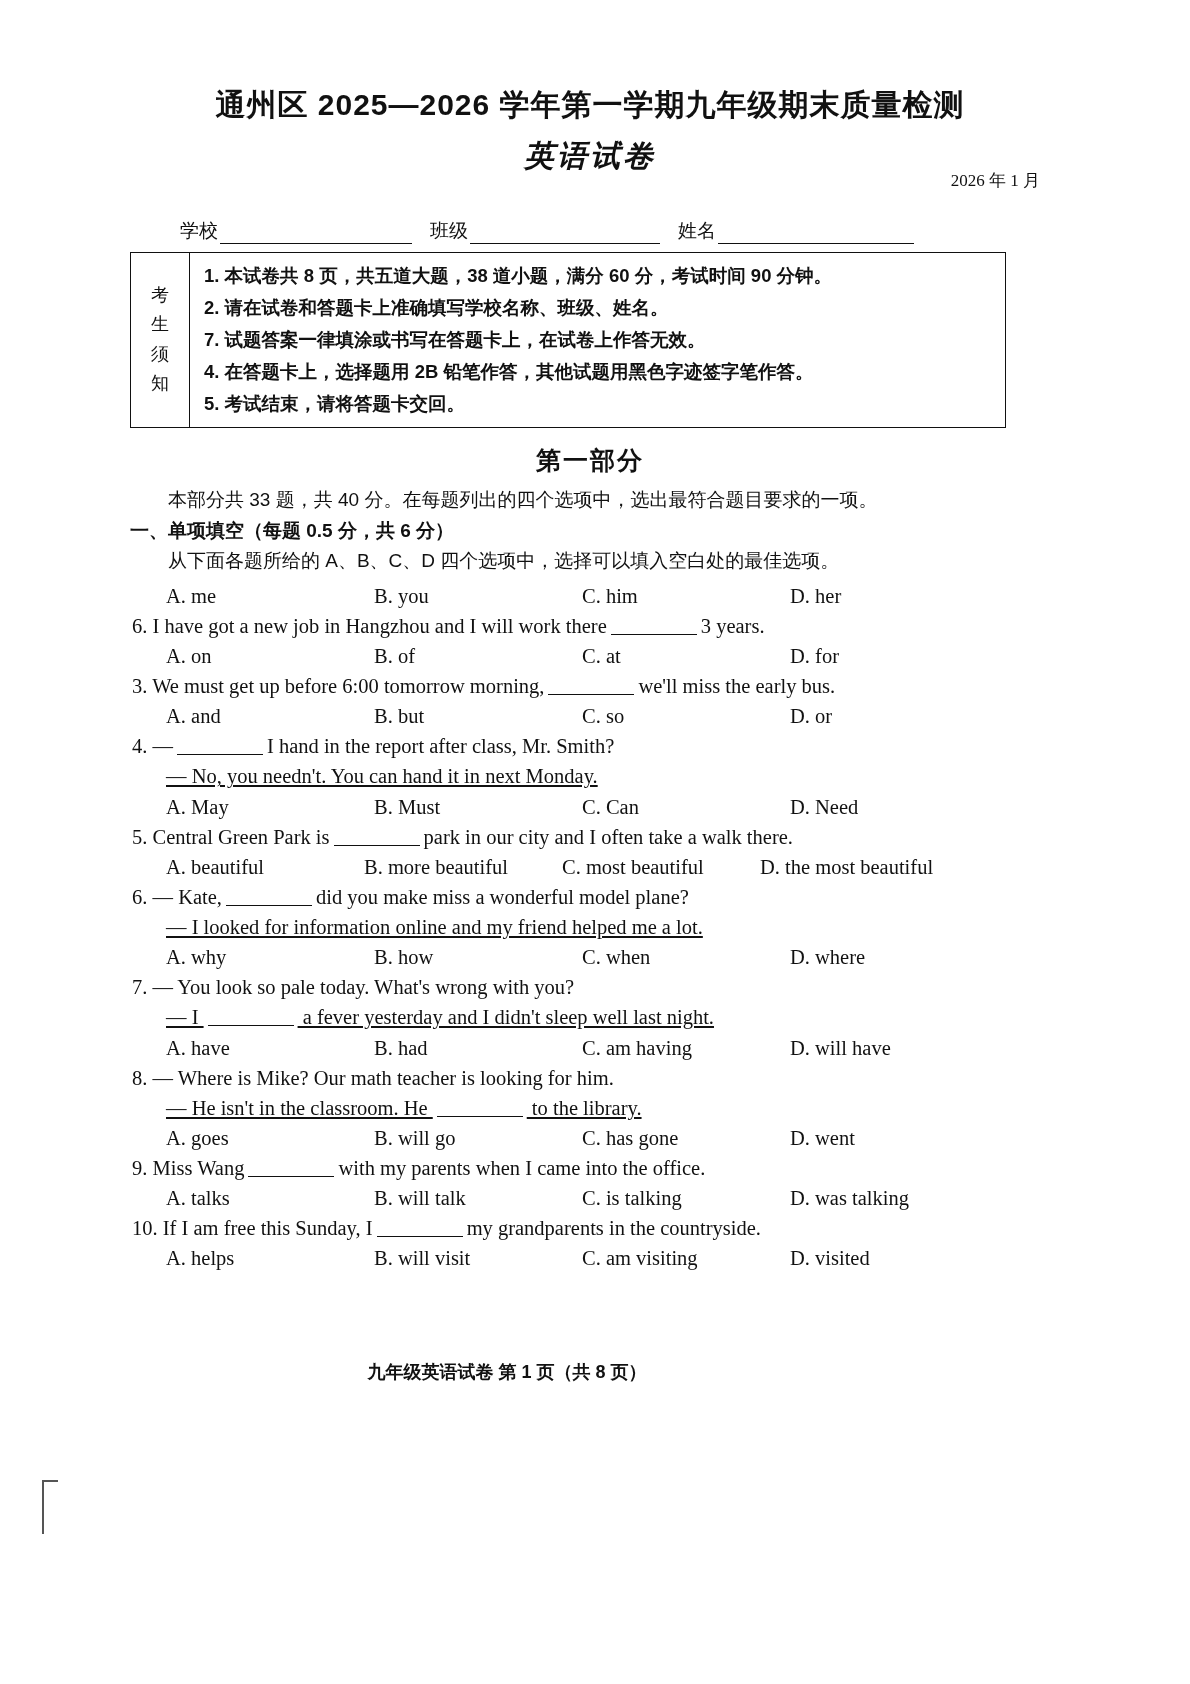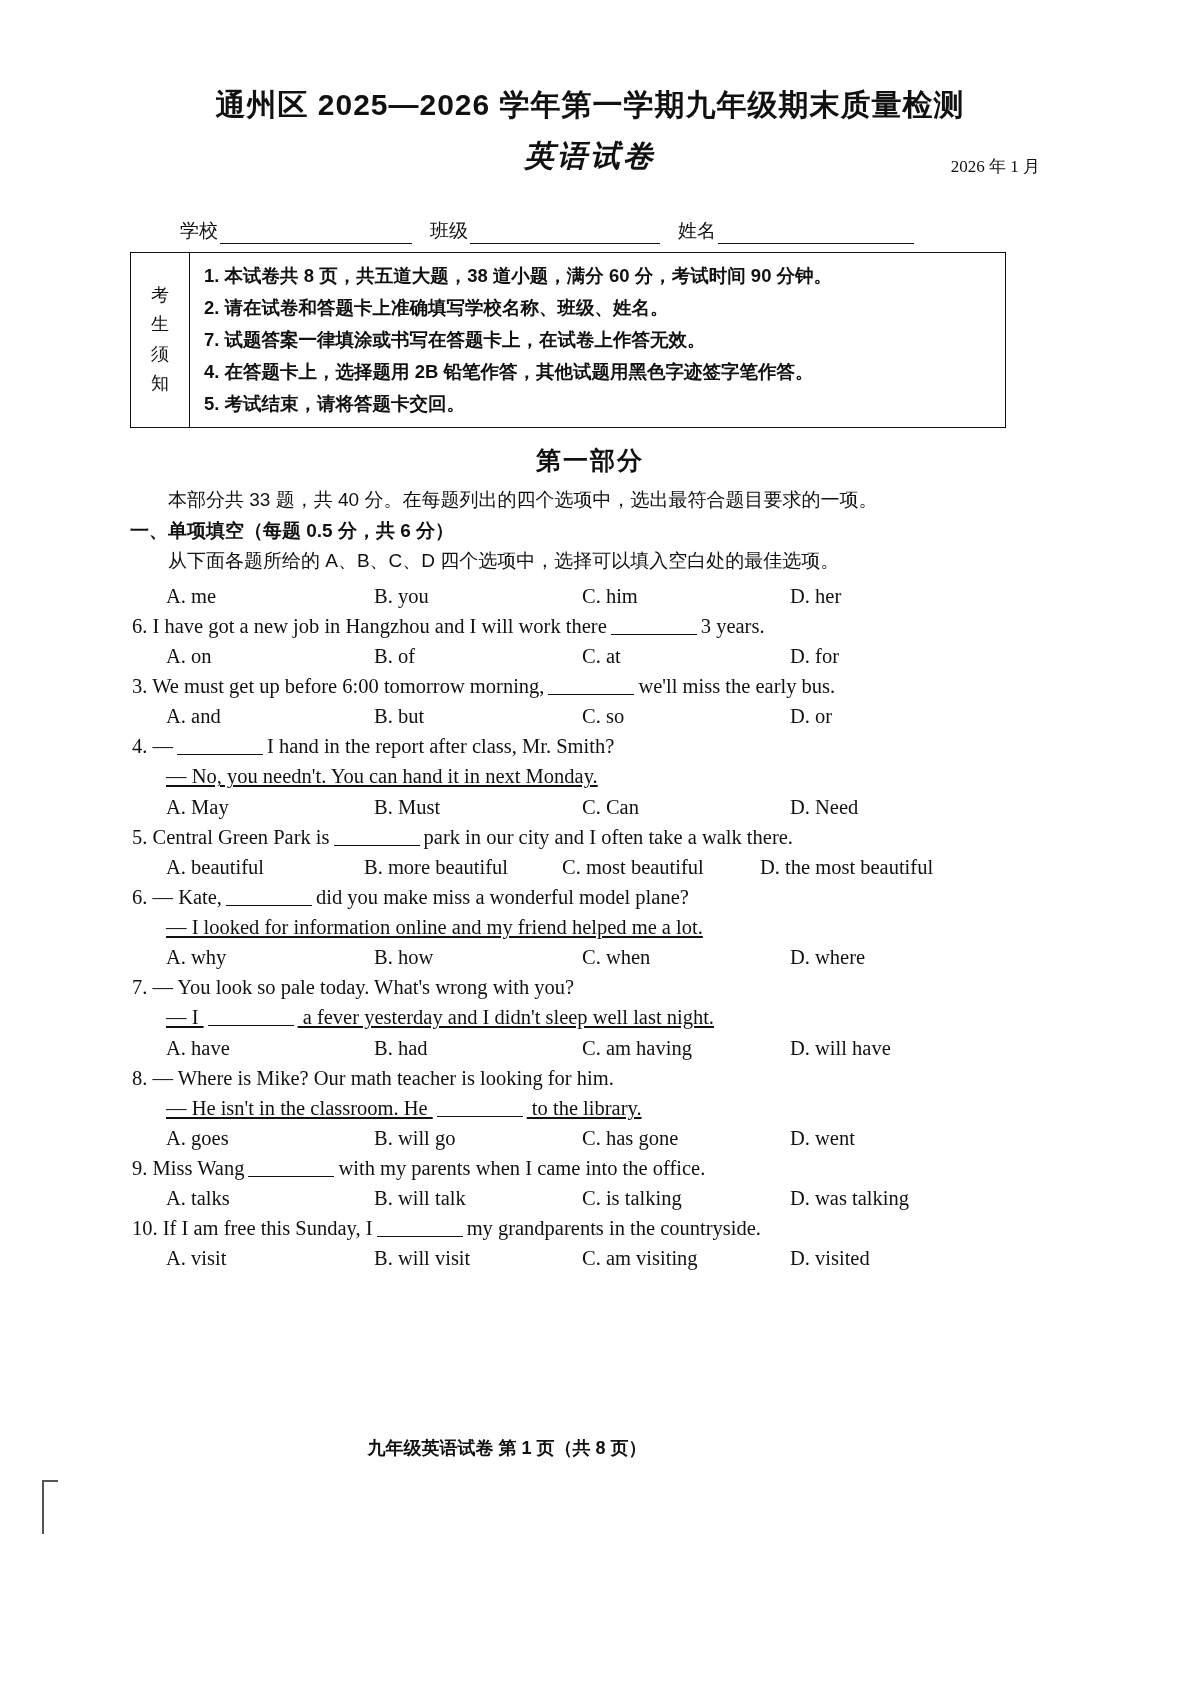--- a/index.html
+++ b/index.html
@@ -50,21 +50,21 @@
     font-size: 30px;
     font-weight: bold;
     font-family: "Liberation Sans", "DejaVu Sans", sans-serif;
     letter-spacing: 3px;
     line-height: 1.2;
     font-style: italic;
   }
   .exam-date {
     position: absolute;
     right: 10px;
-    bottom: 18px;
+    bottom: 4px;
     font-size: 17px;
     font-family: "Liberation Serif", "DejaVu Serif", serif;
   }
 
   
   .student-info {
     display: flex;
     margin-top: 22px;
     padding-left: 50px;
     padding-right: 20px;
@@ -199,21 +199,21 @@
   }
   .q-options .opt:last-child {
     flex: 1 1 auto;
     width: auto;
   }
 
   
   .footer {
     position: absolute;
     left: 0;
-    top: 1436px;
+    top: 1360px;
     width: 1014px;
     text-align: center;
     font-size: 18px;
     font-weight: bold;
     font-family: "Liberation Sans", "DejaVu Sans", sans-serif;
   }
   .edge-mark {
     position: absolute;
     left: 42px;
     top: 1480px;
@@ -352,21 +352,21 @@
           <div class="q-options">
             <span class="opt">A. talks</span>
             <span class="opt">B. will talk</span>
             <span class="opt">C. is talking</span>
             <span class="opt">D. was talking</span>
           </div>
         </div>
         <div class="question">
           <div class="q-stem"><span>10. If I am free this Sunday, I</span><span class="blank"></span><span>my grandparents in the countryside.</span></div>
           <div class="q-options">
-            <span class="opt">A. visit</span>
+            <span class="opt">A. helps</span>
             <span class="opt">B. will visit</span>
             <span class="opt">C. am visiting</span>
             <span class="opt">D. visited</span>
           </div>
         </div>
       </div>
 
   </div>
 
   <div class="footer">九年级英语试卷  第 1 页（共 8 页）</div>

